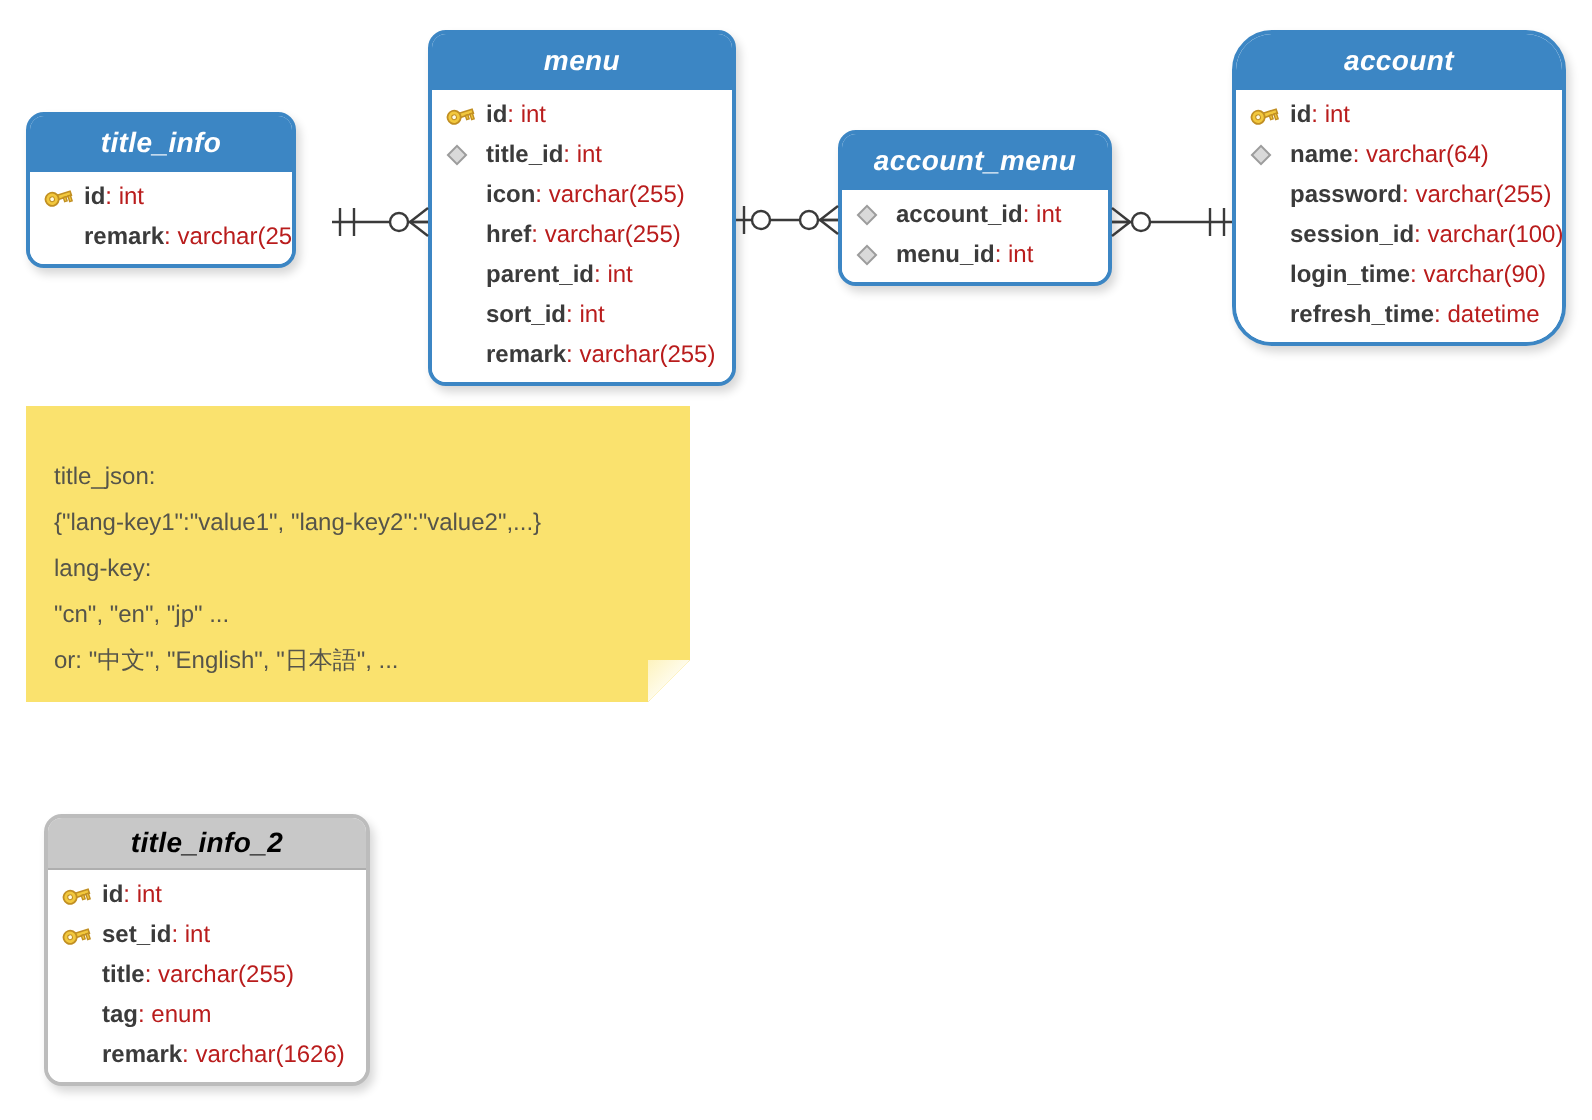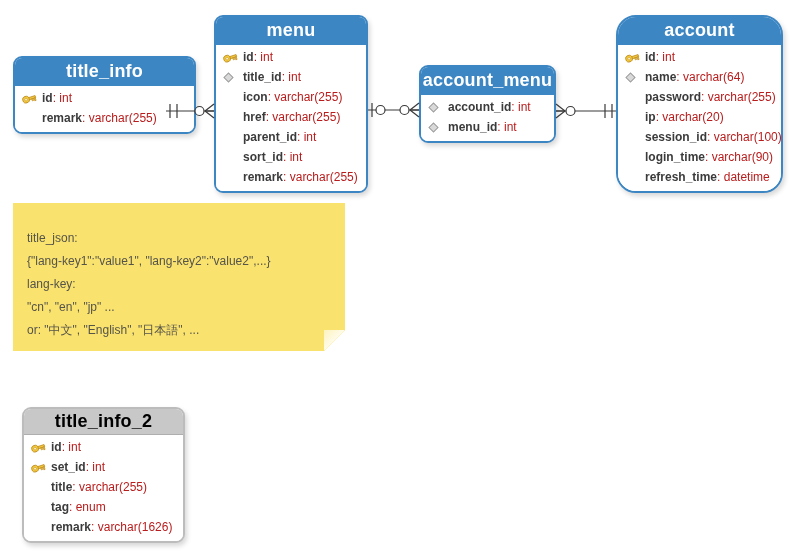--- a/index.html
+++ b/index.html
@@ -17,23 +17,24 @@
     position: absolute;
     border-radius: 9px;
     background: #ffffff;
     box-shadow: 2px 3px 5px rgba(0,0,0,0.16);
     overflow: hidden;
   }
   .er-table.theme-blue { border: 2px solid #3c86c4; }
   .er-table.theme-gray { border: 2px solid #bcbcbc; }
   .table-header {
     text-align: center;
-    font-size: 18px;
+    font-size: 14px;
     font-weight: 600;
     letter-spacing: .2px;
+    font-style: italic;
   }
   .theme-blue .table-header {
     background: #3c86c4;
     color: #ffffff;
     height: 28px;
     line-height: 27px;
   }
   .theme-gray .table-header {
     background: #c8c8c8;
     color: #000000;
@@ -93,21 +94,21 @@
   <div class="sticky-note" style="left: 13px; top: 203px; width: 332px; height: 148px;">
     <div>
         <div class="note-line">title_json:</div>
         <div class="note-line">{"lang-key1":"value1", "lang-key2":"value2",...}</div>
         <div class="note-line">lang-key:</div>
         <div class="note-line">"cn", "en", "jp" ...</div>
         <div class="note-line">or: "中文", "English", "日本語", ...</div>
       </div>
     <div class="note-fold"></div>
   </div>
-<div class="er-table theme-blue" style="left: 13px; top: 56px; width: 183px;">
+<div class="er-table theme-blue" style="left: 13px; top: 56px; width: 135px;">
       <div class="table-header">title_info</div>
       <div class="table-body">
         <div class="field-row">
           <span class="field-icon">
             <svg width="15" height="13" viewBox="0 0 15 13">
               <g transform="rotate(-18 7 7)">
                 <rect x="6.2" y="5.6" width="7.6" height="2.2" fill="#f2c83d" stroke="#c18f23" stroke-width="0.8"></rect>
                 <rect x="9.6" y="7.6" width="1.3" height="2.2" fill="#f2c83d" stroke="#c18f23" stroke-width="0.7"></rect>
                 <rect x="12" y="7.6" width="1.3" height="2.9" fill="#f2c83d" stroke="#c18f23" stroke-width="0.7"></rect>
                 <circle cx="4" cy="6.7" r="3.3" fill="#f2c83d" stroke="#c18f23" stroke-width="0.9"></circle>
@@ -226,25 +227,20 @@
               <rect x="2.3" y="2.3" width="6.4" height="6.4" transform="rotate(45 5.5 5.5)" fill="#d9d9d9" stroke="#9c9c9c" stroke-width="1"></rect>
             </svg>
           </span>
           <span class="field-name">name</span>
           <span class="field-type">varchar(64)</span>
         </div>
         <div class="field-row">
           <span class="field-icon"></span>
           <span class="field-name">password</span>
           <span class="field-type">varchar(255)</span>
-        </div>
-        <div class="field-row">
-          <span class="field-icon"></span>
-          <span class="field-name">ip</span>
-          <span class="field-type">varchar(20)</span>
         </div>
         <div class="field-row">
           <span class="field-icon"></span>
           <span class="field-name">session_id</span>
           <span class="field-type">varchar(100)</span>
         </div>
         <div class="field-row">
           <span class="field-icon"></span>
           <span class="field-name">login_time</span>
           <span class="field-type">varchar(90)</span>

